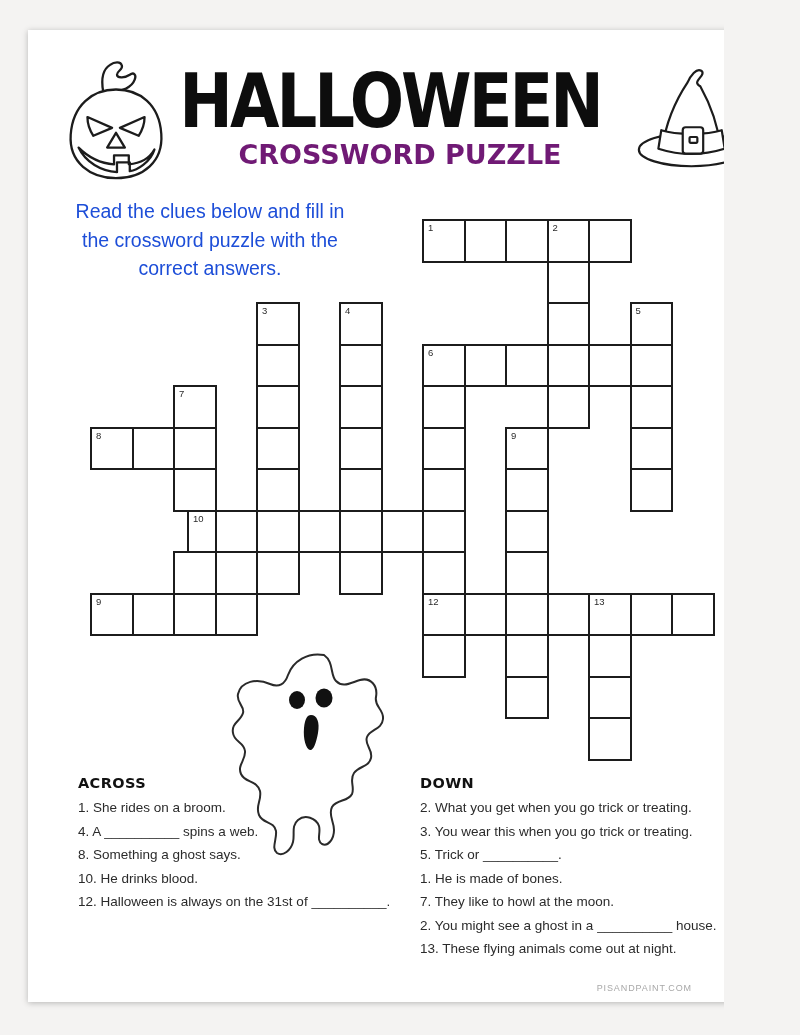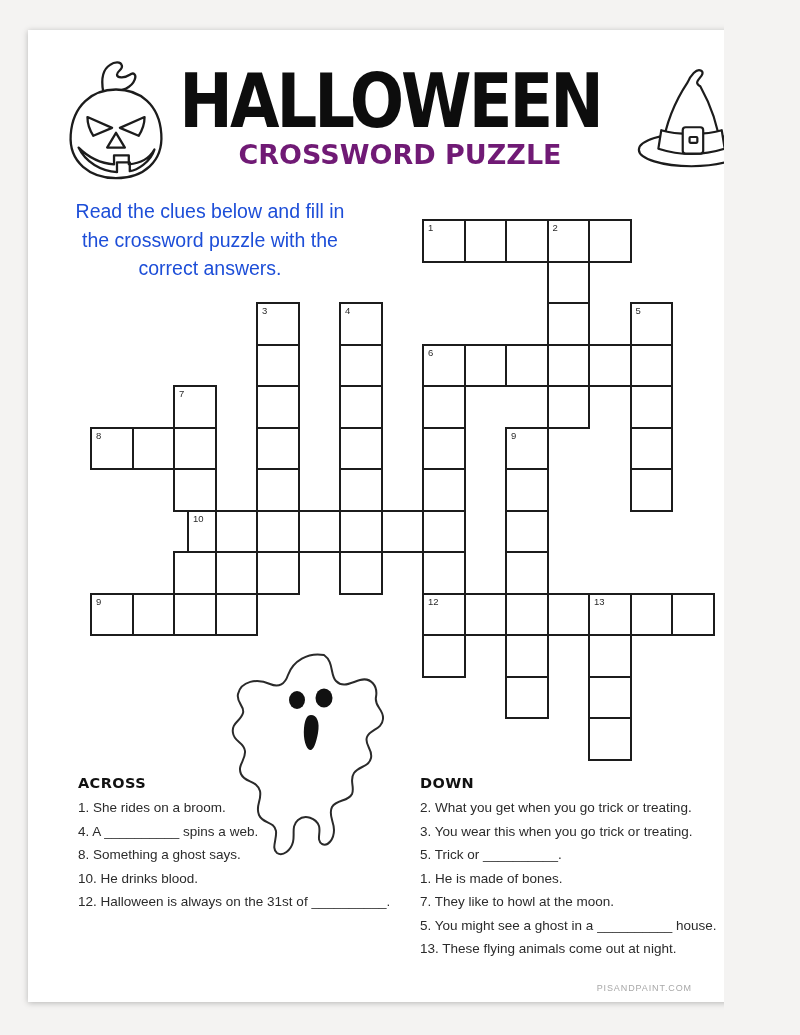--- a/index.html
+++ b/index.html
@@ -212,19 +212,19 @@
       </ul>
   </div>
   <div class="abs clues clues-down">
     <div class="clue-header">DOWN</div>
     <ul class="clue-list">
         <li class="clue">2. What you get when you go trick or treating.</li>
         <li class="clue">3. You wear this when you go trick or treating.</li>
         <li class="clue">5. Trick or __________.</li>
         <li class="clue">1. He is made of bones.</li>
         <li class="clue">7. They like to howl at the moon.</li>
-        <li class="clue">5. You might see a ghost in a __________ house.</li>
+        <li class="clue">2. You might see a ghost in a __________ house.</li>
         <li class="clue">13. These flying animals come out at night.</li>
       </ul>
   </div>
 
   <div class="abs footer">PISANDPAINT.COM</div>
 </div>
 
 </body></html>

